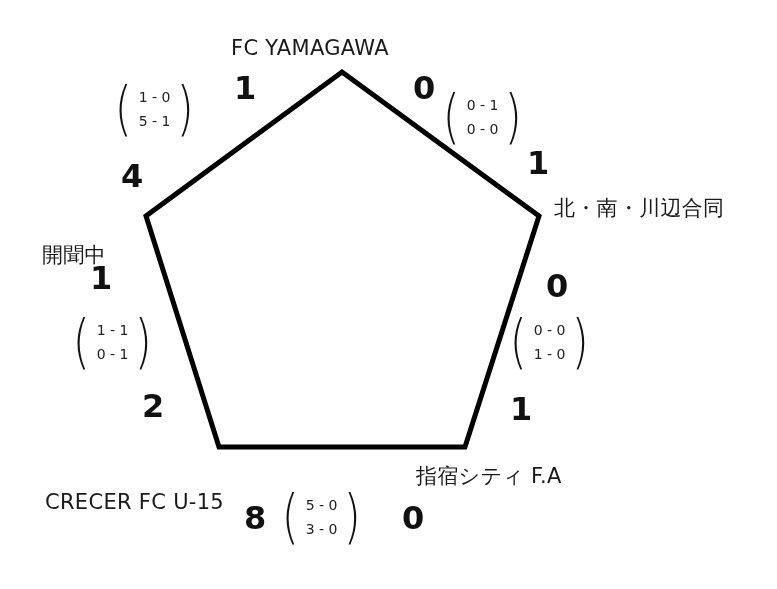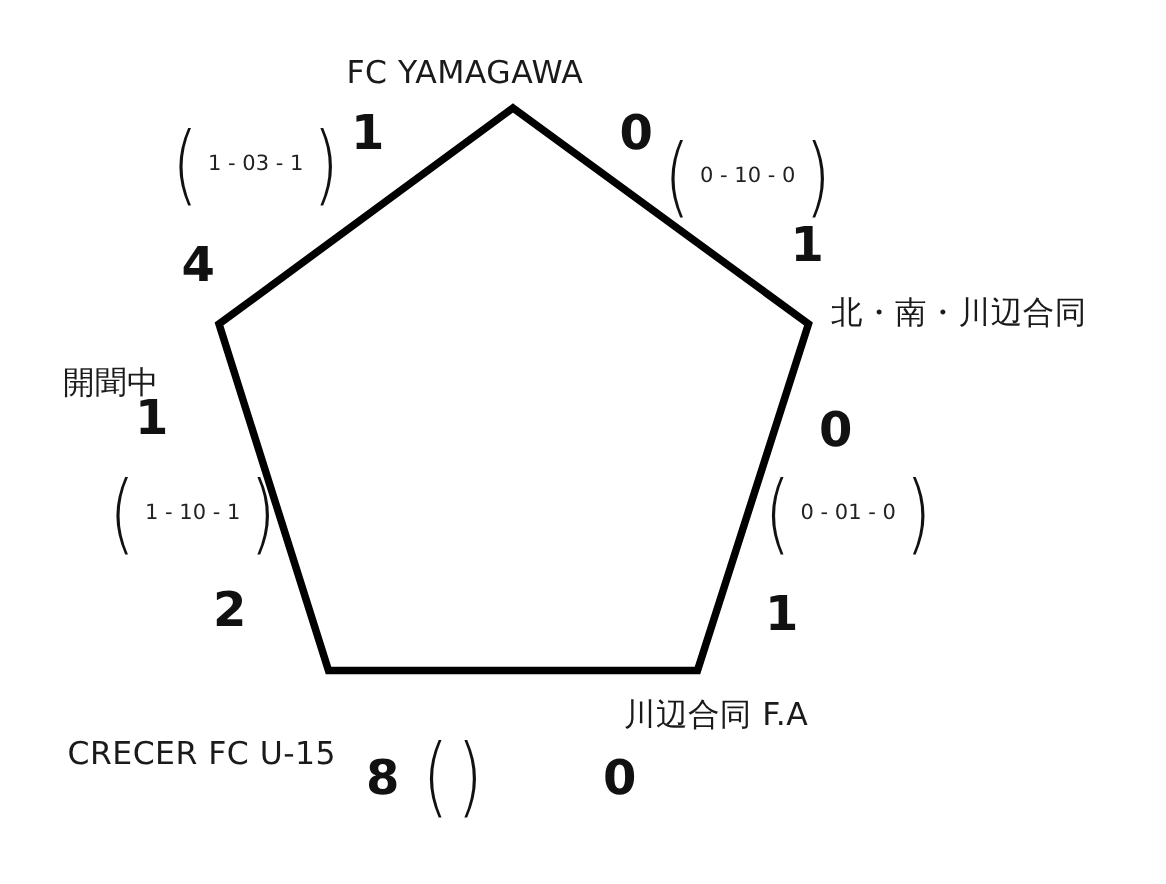--- a/index.html
+++ b/index.html
@@ -4,44 +4,44 @@
   <style>
     html, body { margin: 0; padding: 0; background: #ffffff; }
     body { width: 777px; height: 589px; position: relative; overflow: hidden;
            font-family: "DejaVu Sans", "Liberation Sans", sans-serif; color: #111111; }
     .abs { position: absolute; white-space: nowrap; }
     .team { font-size: 21px; font-weight: normal; color: #1a1a1a; letter-spacing: 0.3px; }
     .score { font-size: 32px; font-weight: bold; color: #111111; line-height: 1; }
     .halves { position: absolute; display: flex; align-items: center; }
     .paren { font-size: 58px; font-weight: 300; line-height: 1; color: #111111;
              transform: scaleX(0.75); font-family: "DejaVu Sans", sans-serif; }
-    .half-col { display: flex; flex-direction: row; align-items: center;
+    .half-col { display: flex; flex-direction: column; align-items: center;
                 font-size: 14px; line-height: 24px; color: #222222; padding: 0 4px; }
     svg.pentagon { position: absolute; left: 0; top: 0; }
   </style>
 </head>
 <body>
 
 <svg class="pentagon" width="777" height="589">
   <polygon points="342,72 539,216 465,447 219,447 146,216" fill="none" stroke="#000000" stroke-width="5" stroke-linejoin="miter"></polygon>
 </svg>
 
 <div class="abs team" style="left:231px; top:36px;">FC YAMAGAWA</div>
 <div class="abs team" style="left:554px; top:194px;">北・南・川辺合同</div>
-<div class="abs team" style="left:416px; top:462px;">川辺合同 F.A</div>
+<div class="abs team" style="left:416px; top:462px;">指宿シティ F.A</div>
 <div class="abs team" style="left:45px; top:465px;margin-top:25px;">CRECER FC U-15</div>
 <div class="abs team" style="left:42px; top:198px;margin-top:43px;">開聞中</div>
 
 <div class="abs score" style="left:234px; top:72px;">1</div>
 <div class="abs score" style="left:121px; top:160px;">4</div>
 <div class="halves" style="left:112px; top:80px;">
   <span class="paren">(</span>
   <div class="half-col">
     <span>1 - 0</span>
-    <span>3 - 1</span>
+    <span>5 - 1</span>
   </div>
   <span class="paren">)</span>
 </div>
 
 <div class="abs score" style="left:413px; top:72px;">0</div>
 <div class="abs score" style="left:527px; top:147px;">1</div>
 <div class="halves" style="left:440px; top:88px;">
   <span class="paren">(</span>
   <div class="half-col">
     <span>0 - 1</span>
@@ -58,20 +58,24 @@
     <span>0 - 0</span>
     <span>1 - 0</span>
   </div>
   <span class="paren">)</span>
 </div>
 
 <div class="abs score" style="left:244px; top:502px;">8</div>
 <div class="abs score" style="left:402px; top:502px;">0</div>
 <div class="halves" style="left:279px; top:488px;">
   <span class="paren">(</span>
+  <div class="half-col">
+    <span>5 - 0</span>
+    <span>3 - 0</span>
+  </div>
   <span class="paren">)</span>
 </div>
 
 <div class="abs score" style="left:90px; top:262px;">1</div>
 <div class="abs score" style="left:142px; top:390px;">2</div>
 <div class="halves" style="left:70px; top:313px;">
   <span class="paren">(</span>
   <div class="half-col">
     <span>1 - 1</span>
     <span>0 - 1</span>

